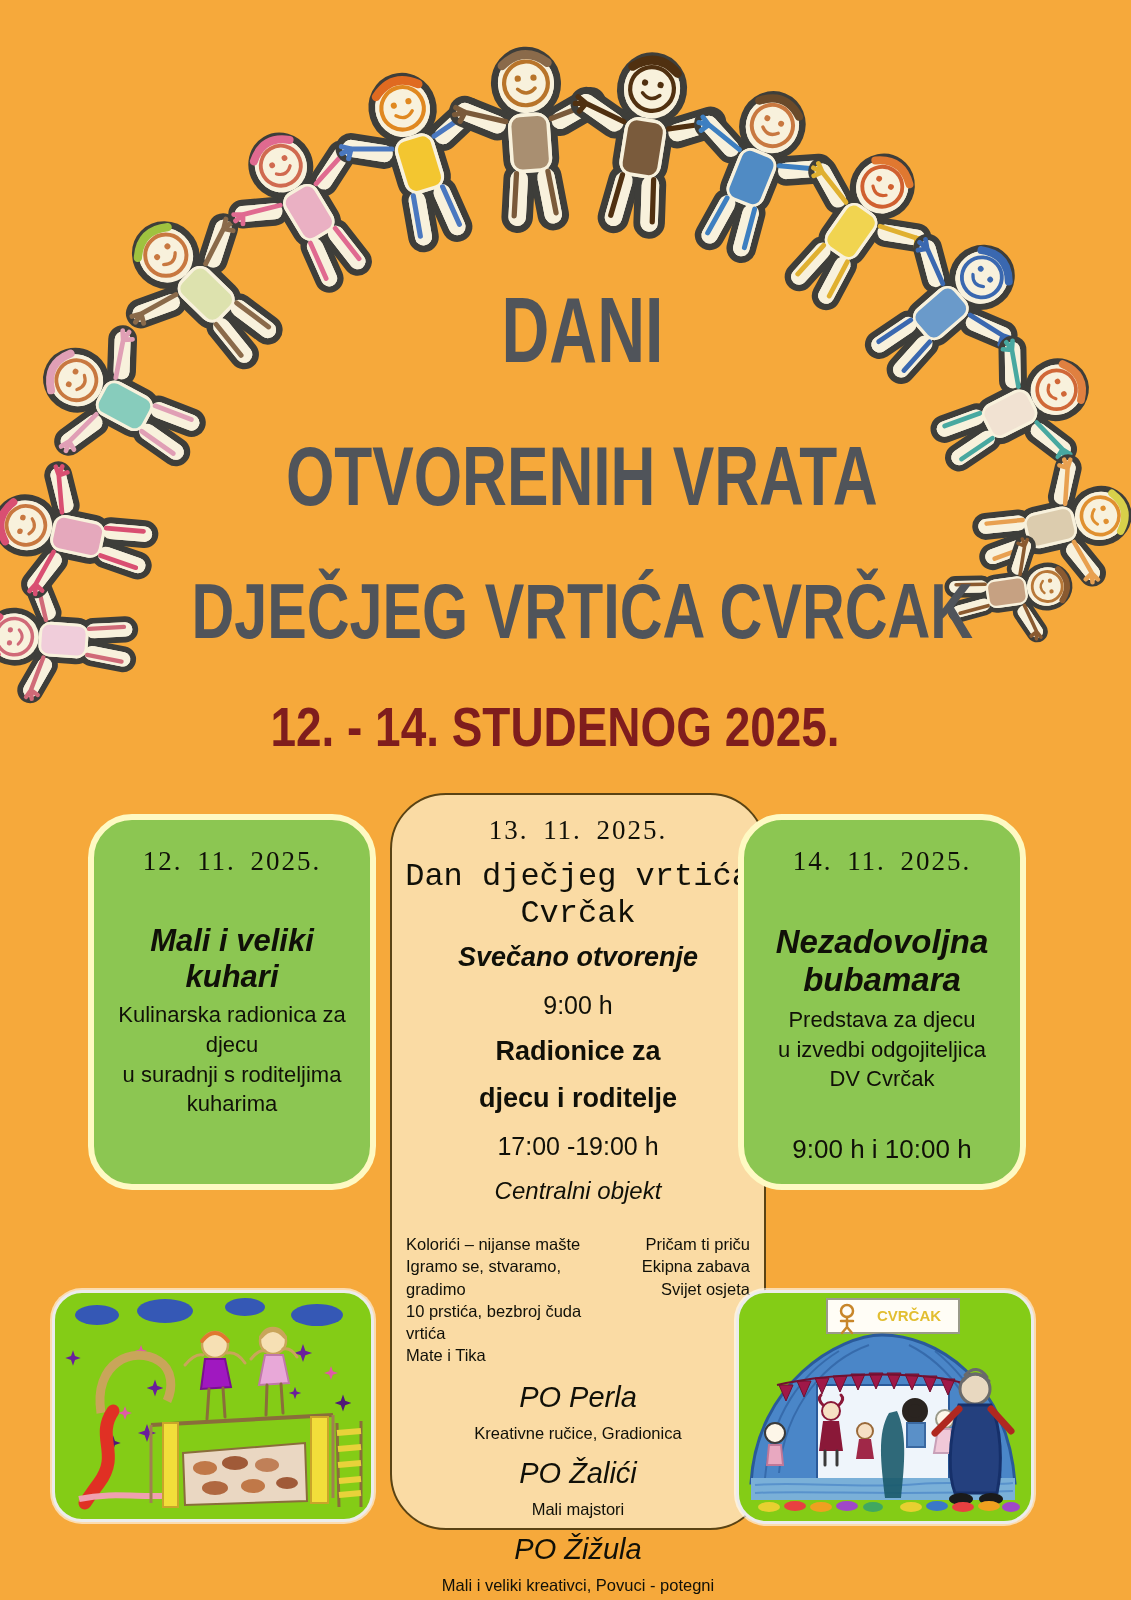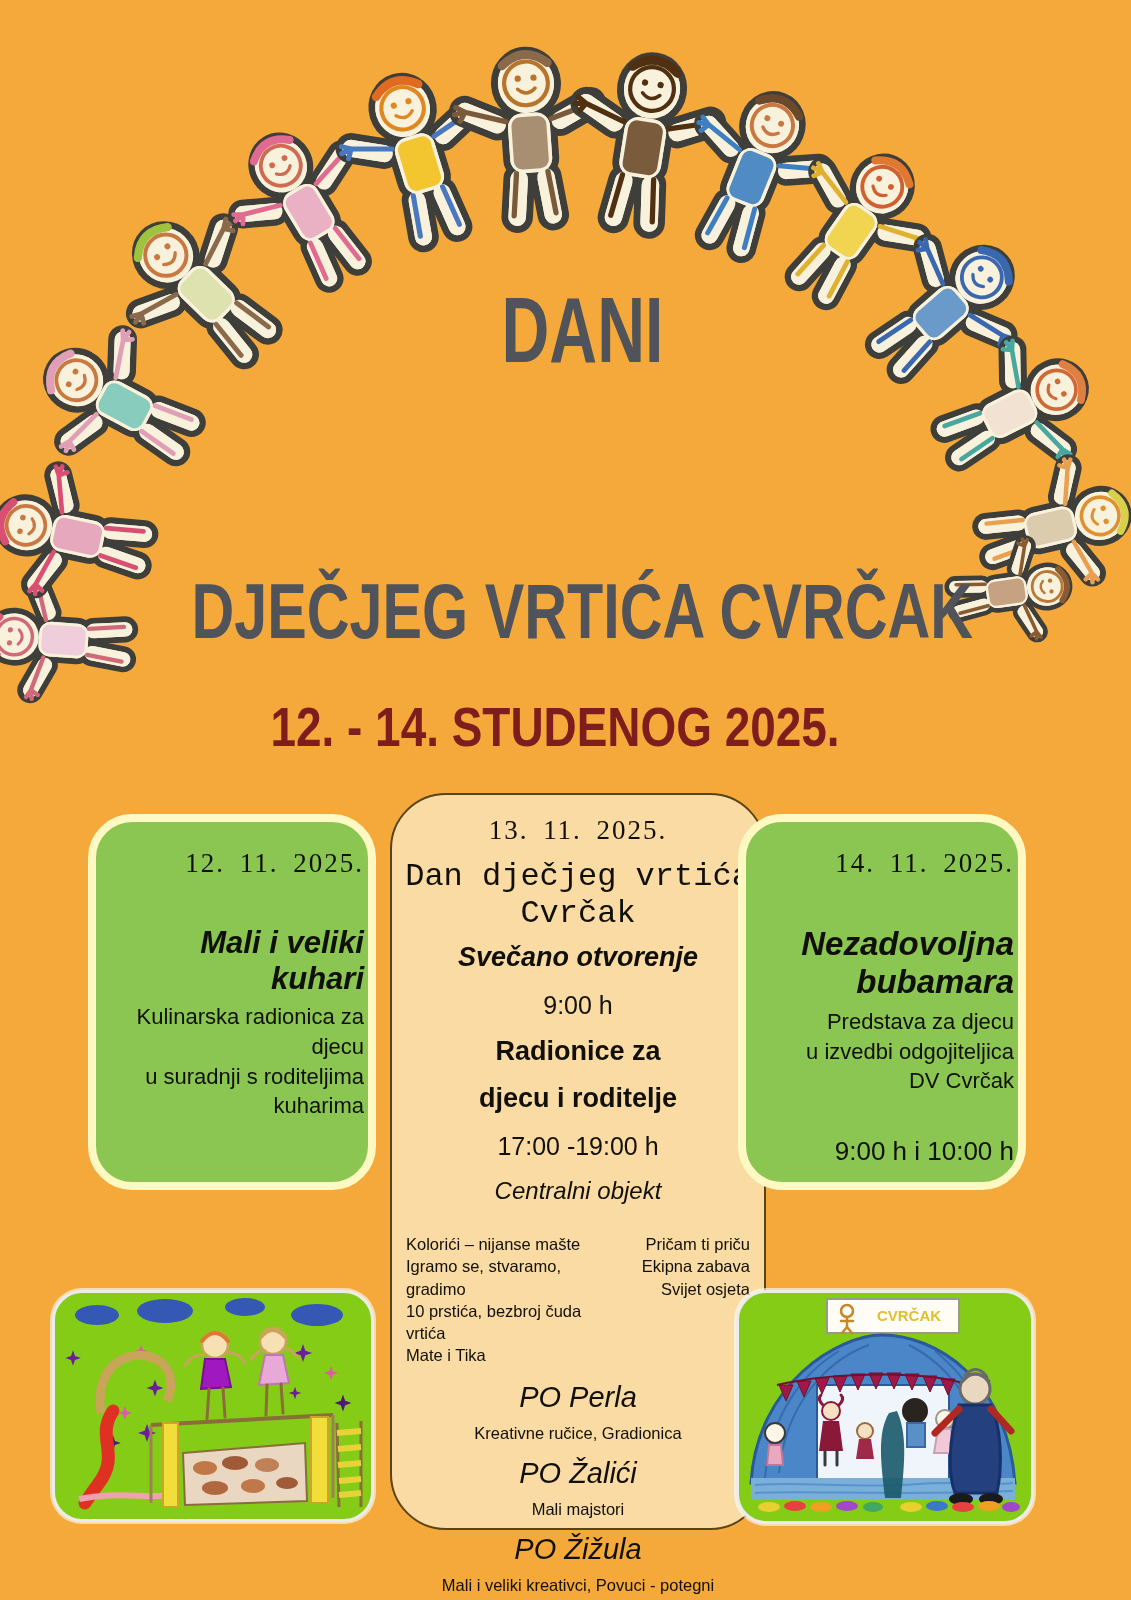--- a/index.html
+++ b/index.html
@@ -21,22 +21,22 @@
   .t3{top:566px;font-size:78px;}
   .t3 > span{transform:scaleX(.76);}
   .date-line{
     position:absolute;top:694px;left:0;width:1110px;text-align:center;
     color:#7f1d1d;font-weight:bold;font-size:56px;white-space:nowrap;
   }
   .date-line > span{display:inline-block;transform:scaleX(.82);transform-origin:center;}
   
   .panel{position:absolute;box-sizing:border-box;text-align:center;color:#101008;}
   .panel-green{
-    background:#8CC652;border:8px solid #fef9c3;border-radius:44px;
-    width:288px;height:376px;top:814px;padding:26px 4px 0 14px;text-align:right;
+    background:#8CC652;border:6px solid #fef9c3;border-radius:44px;
+    width:288px;height:376px;top:814px;padding:26px 14px 0 14px;
   }
   .panel-left{left:88px;}
   .panel-right{left:738px;}
   .panel-mid{
     left:390px;top:793px;width:376px;height:737px;
     background:#FADBA4;border:2px solid #5A4314;border-radius:56px;
     padding:20px 10px 0 10px;
   }
   .pdate{font-family:"Liberation Serif",serif;font-size:27px;letter-spacing:2px;word-spacing:6px;}
   .ptitle{font-weight:bold;font-style:italic;font-size:31px;line-height:1.15;margin-top:46px;}
@@ -113,20 +113,23 @@
     <use href="#doll" transform="translate(852,230) rotate(35) scale(1.6)" style="--shirt:#F0D040;--hair:#E07830;--face:#D06030;--limb:#E0B030"></use>
     <use href="#doll" transform="translate(942,312) rotate(49) scale(1.6)" style="--shirt:#5A90C8;--hair:#3A68B0;--face:#3A68B0;--limb:#3A68B0"></use>
     <use href="#doll" transform="translate(1011,413) rotate(63) scale(1.55)" style="--shirt:#F0E0D0;--hair:#E08040;--face:#D06838;--limb:#48A8A0"></use>
     <use href="#doll" transform="translate(1052,527) rotate(77) scale(1.5)" style="--shirt:#D8C8A8;--hair:#D8D04A;--face:#E09030;--limb:#E8A050"></use>
     <use href="#doll" transform="translate(1008,592) rotate(82) scale(1.2)" style="--shirt:#C09878;--hair:#8A5A30;--face:#B87838;--limb:#8A5A30"></use>
   </svg>
 
   <div class="title-line t1">
     <span>DANI</span>
   </div>
+  <div class="title-line t2">
+    <span>OTVORENIH VRATA</span>
+  </div>
   <div class="title-line t3">
     <span>DJEČJEG VRTIĆA CVRČAK</span>
   </div>
   <div class="date-line">
     <span>12. - 14. STUDENOG 2025.</span>
   </div>
 
   <div class="panel panel-green panel-left">
     <div class="pdate">12. 11. 2025.</div>
     <div class="ptitle">Mali i veliki kuhari</div>

